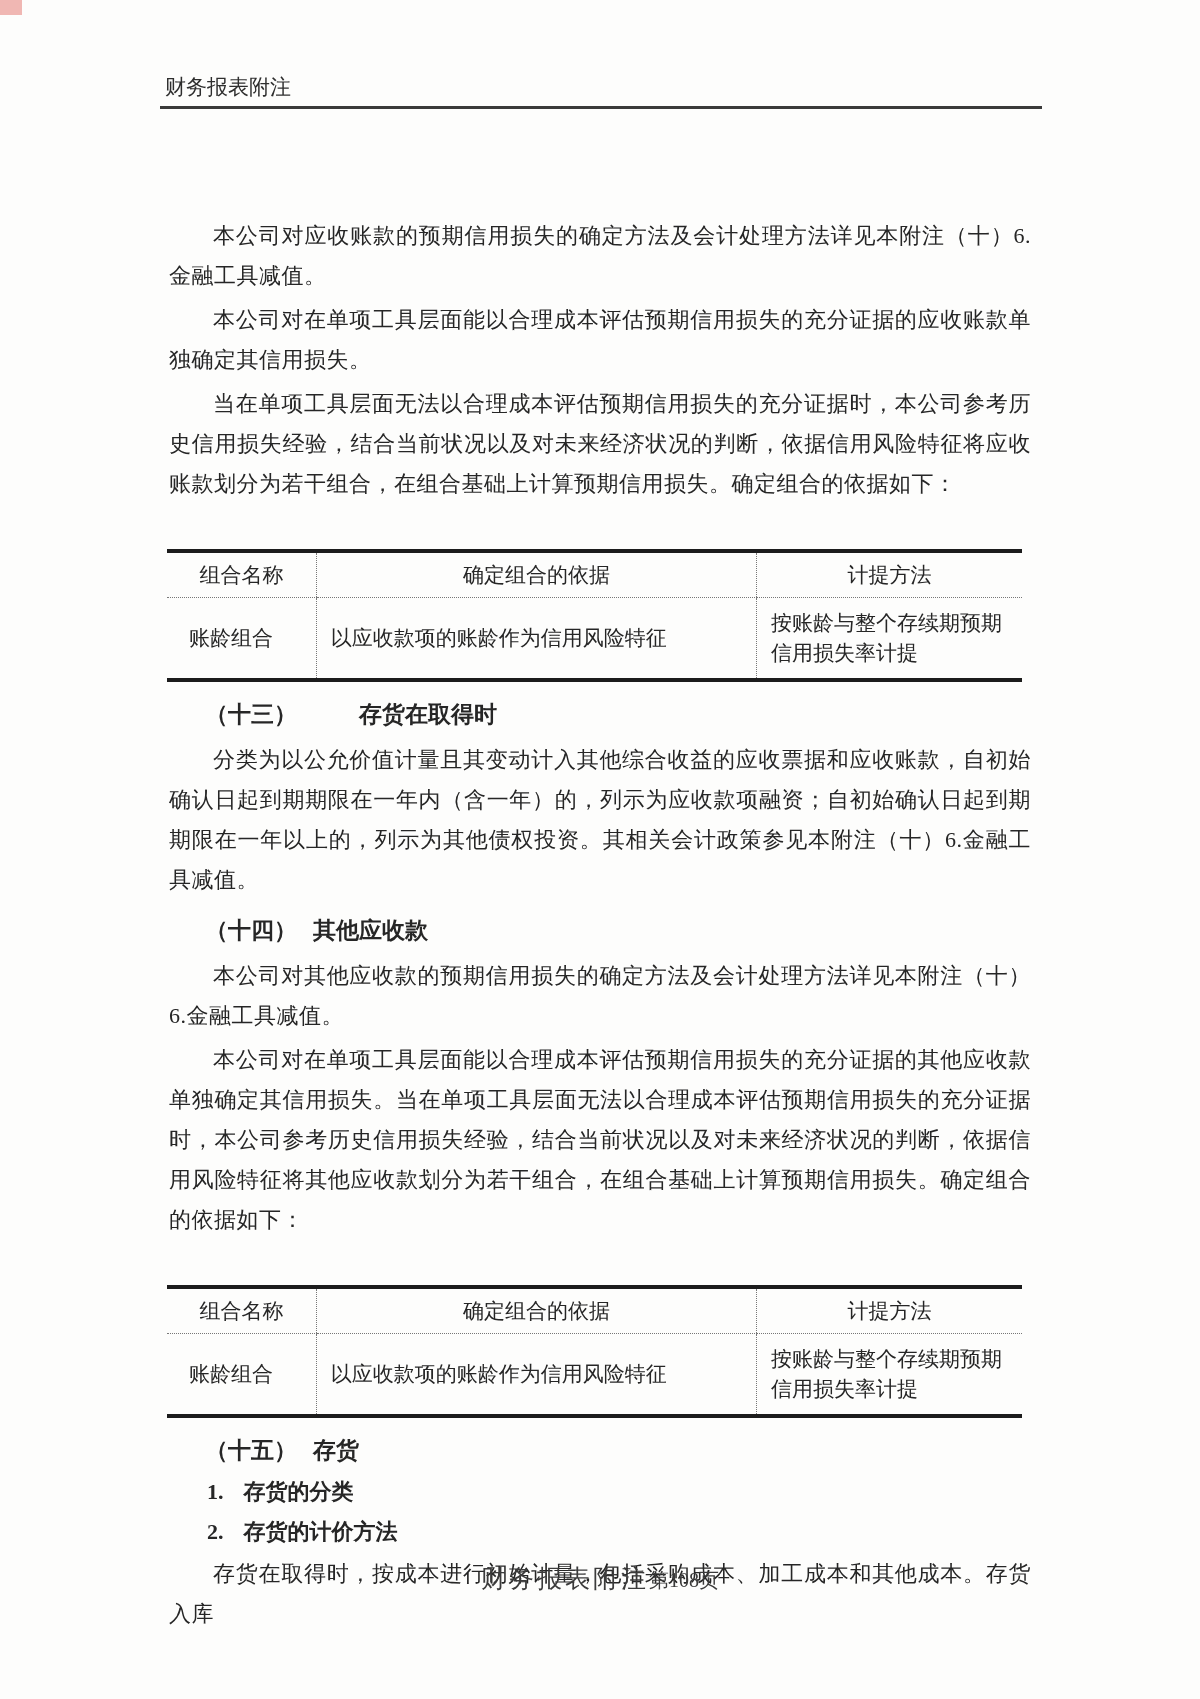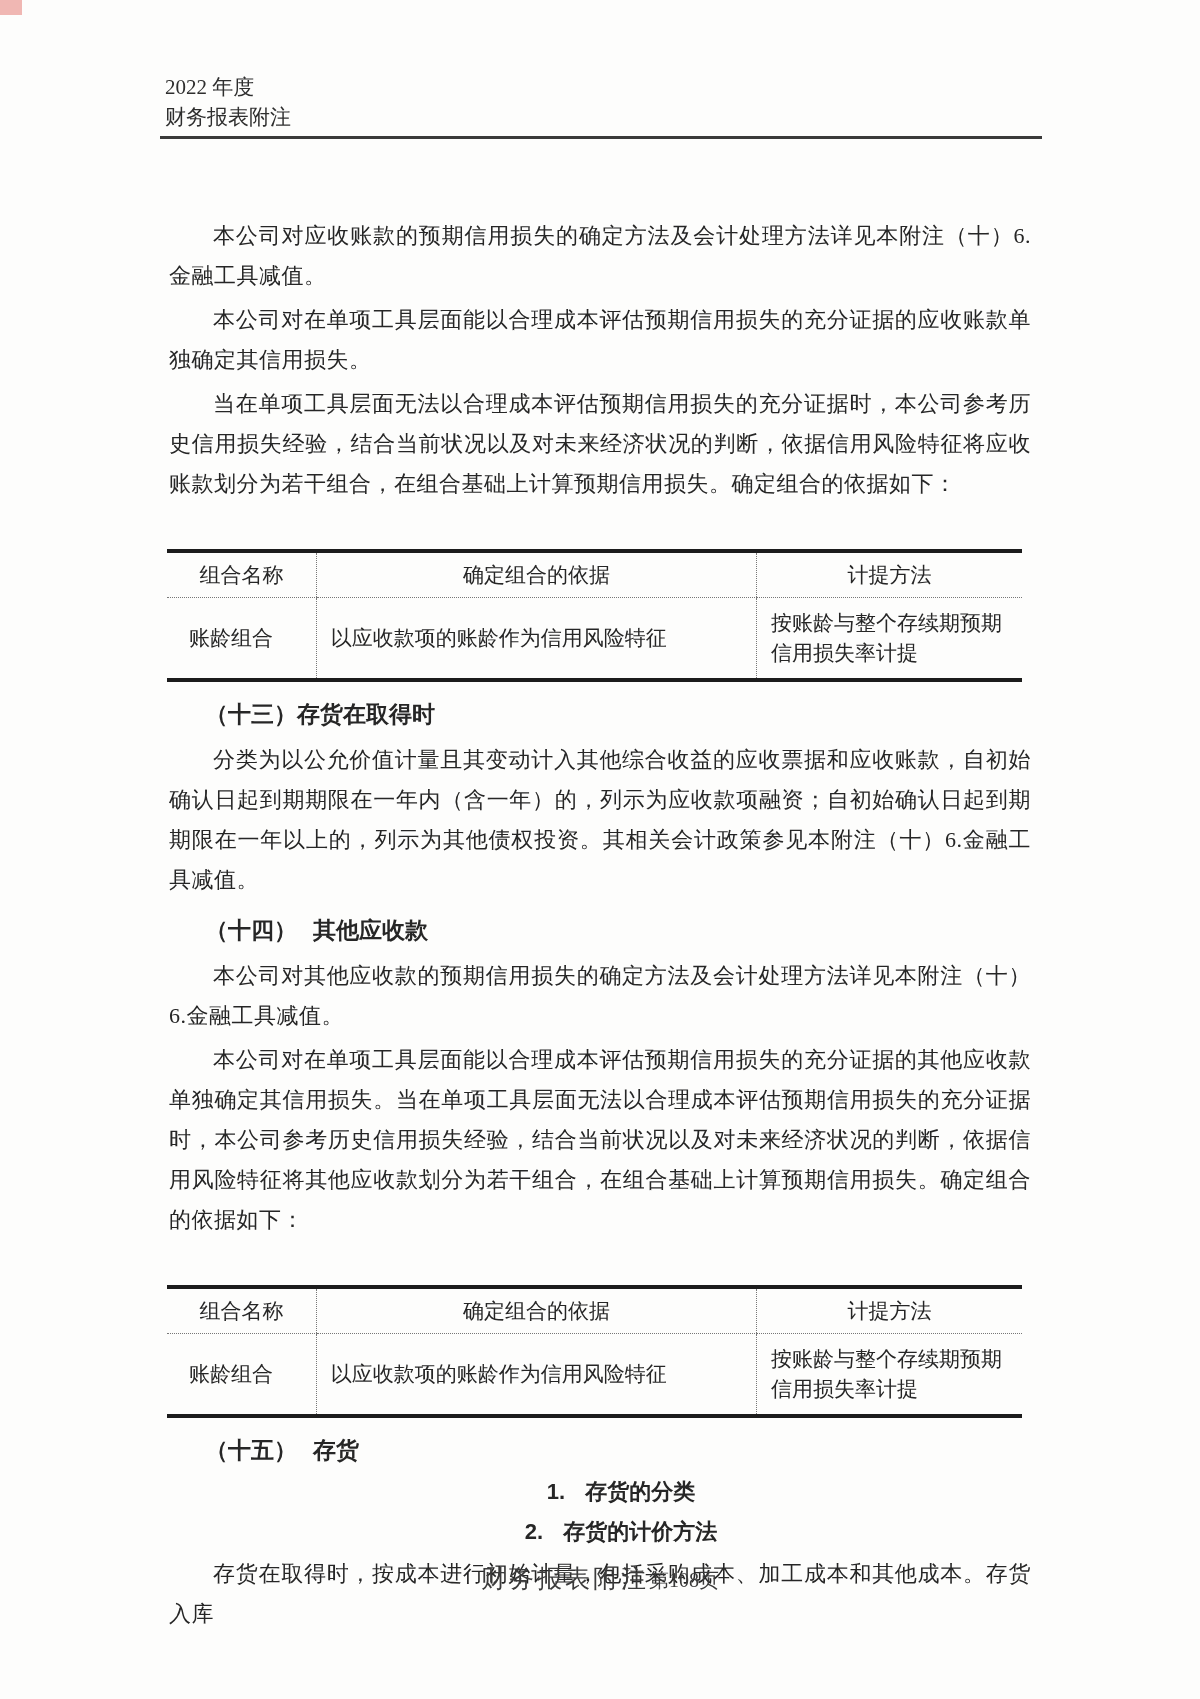--- a/index.html
+++ b/index.html
@@ -59,44 +59,42 @@
   .combo-table .c2{width:52%;}
   .combo-table .c3{width:31%;}
   .combo-table td.c1{padding-left:22px;}
   
   .sec-heading{
     font-weight:bold;font-size:23px;line-height:32px;
     padding-left:40px;margin:14px 0 10px;
     font-family:"Liberation Sans","DejaVu Sans",sans-serif;
   }
   .sec-heading .sec-num{font-weight:bold;}
-  .gap-wide .sec-num{}
+  .gap-wide .sec-num{margin-right:62px;}
   .gap-narrow .sec-num{margin-right:16px;text-align:right;}
   .sub-heading{
     font-weight:bold;font-size:22px;line-height:32px;
     padding-left:42px;margin:8px 0 6px;
-    font-family:Liberation Sans, sans-serif;
-    text-align:center;
+    font-family:Liberation Serif, serif;
   }
   .sub-heading .sub-num{margin-right:20px;}
   
   .page-footer{
     position:absolute;top:1562px;left:0;width:1200px;
     text-align:center;color:#3b3b3b;
   }
   .page-footer .footer-title{font-size:25px;letter-spacing:3px;}
   .page-footer .footer-page{font-size:20px;margin-left:0;}
 </style>
 </head>
 <body>
 
 <div class="scan-mark"></div>
 
 <header class="page-header">
-  <div class="hline">2022 年度</div>
   <div class="hline">财务报表附注</div>
   <div class="rule"></div>
 </header>
 
 <main class="content">
 
   <p class="para">本公司对应收账款的预期信用损失的确定方法及会计处理方法详见本附注（十）6.金融工具减值。</p>
   <p class="para">本公司对在单项工具层面能以合理成本评估预期信用损失的充分证据的应收账款单独确定其信用损失。</p>
   <p class="para">当在单项工具层面无法以合理成本评估预期信用损失的充分证据时，本公司参考历史信用损失经验，结合当前状况以及对未来经济状况的判断，依据信用风险特征将应收账款划分为若干组合，在组合基础上计算预期信用损失。确定组合的依据如下：</p>
 

